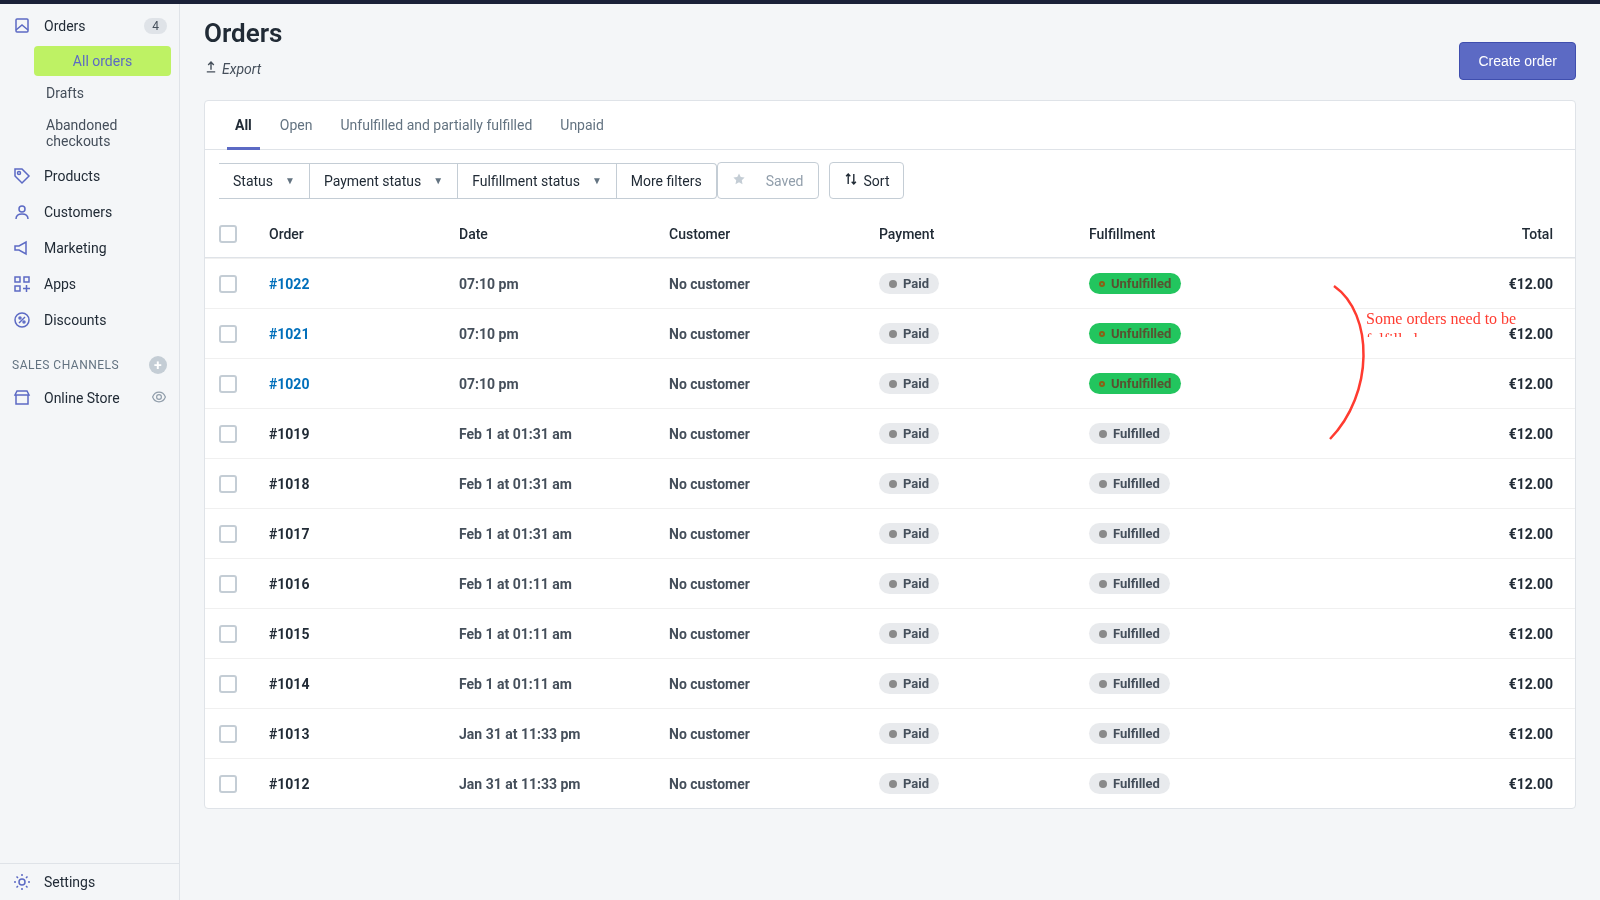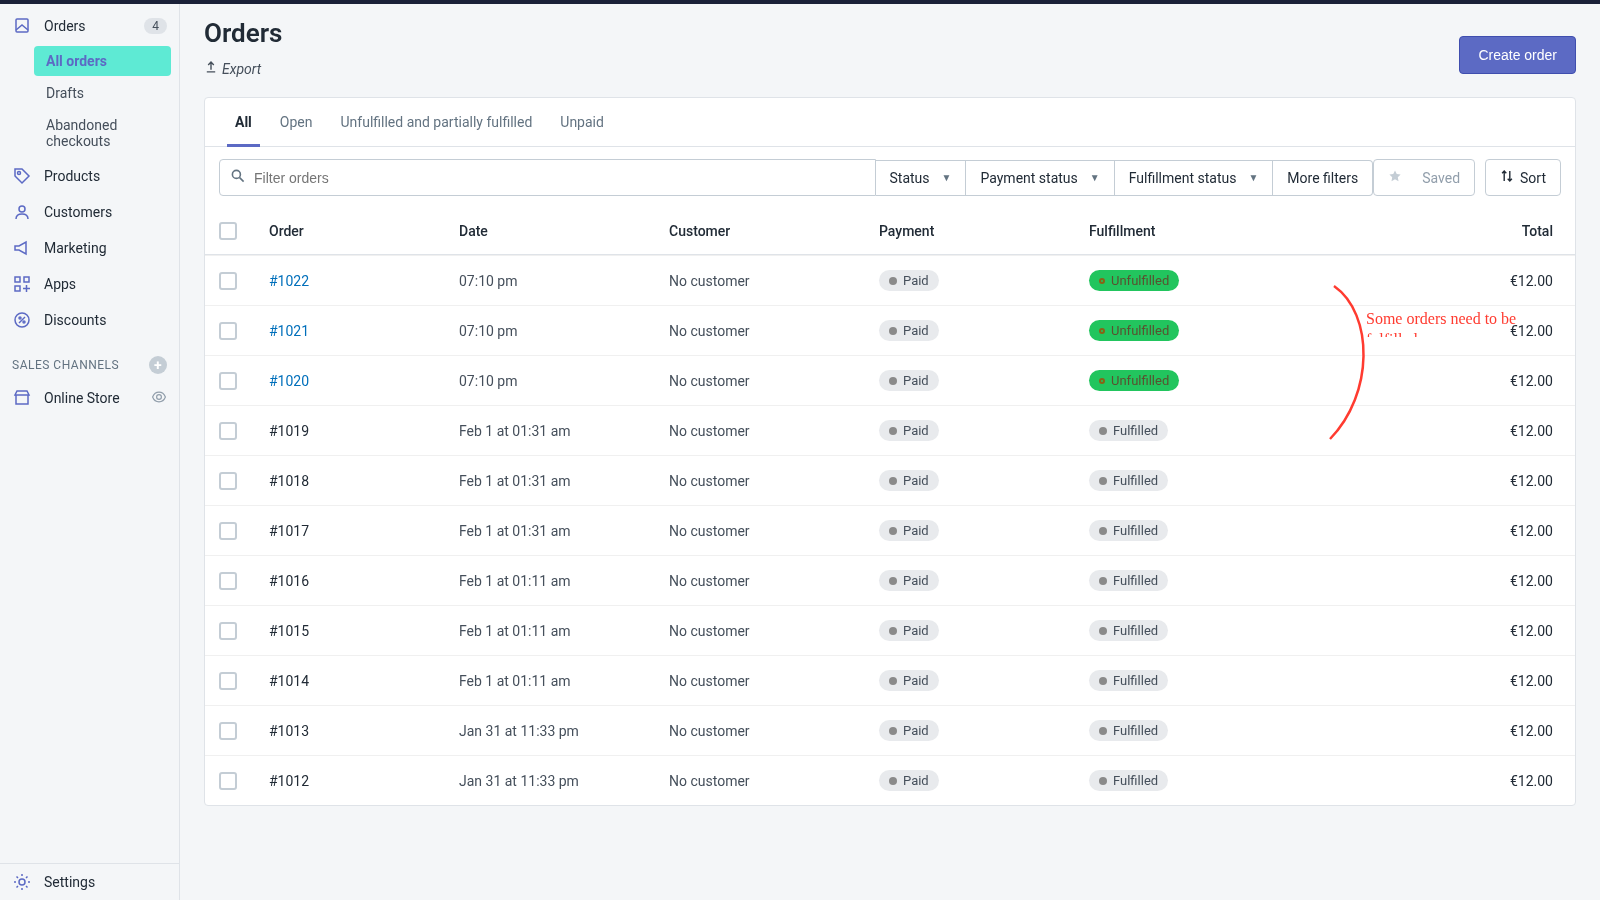--- a/index.html
+++ b/index.html
@@ -7,51 +7,51 @@
 .top-border { height: 4px; background: #1a2138; width: 100%; }
 .layout { display: flex; height: calc(100% - 4px); }
 .sidebar { width: 180px; background: #f4f6f8; border-right: 1px solid #dfe3e8; display: flex; flex-direction: column; padding-top: 4px; }
 .nav-item { display: flex; align-items: center; padding: 8px 12px; cursor: pointer; color: #212b36; font-size: 14px; }
 .nav-item .icon { width: 20px; height: 20px; margin-right: 12px; display: flex; align-items: center; justify-content: center; color: #5c6ac4; }
 .nav-item .label { flex: 1; }
 .nav-item .badge { background: #dfe3e8; color: #454f5b; font-size: 12px; padding: 1px 8px; border-radius: 10px; }
 .nav-item.active { background: transparent; font-weight: 400; }
 .sub-items { margin-left: 30px; }
 .sub-item { padding: 7px 12px; font-size: 14px; cursor: pointer; color: #454f5b; border-radius: 4px; margin: 2px 8px 2px 4px; }
-.sub-item.selected { background: #5eead4; color: #5c6ac4; font-weight: 700; }
+.sub-item.selected { background: #bef264; color: #5c6ac4; font-weight: 400; text-align: center; }
 .section-title { font-size: 12px; color: #637381; padding: 18px 12px 6px; letter-spacing: 0.5px; display: flex; justify-content: space-between; align-items: center; }
 .section-title .plus { width: 18px; height: 18px; background: #c4cdd5; border-radius: 50%; display: flex; align-items: center; justify-content: center; color: #fff; font-size: 14px; font-weight: bold; }
 .nav-bottom { margin-top: auto; border-top: 1px solid #dfe3e8; }
 .nav-item .right-icon { color: #919eab; }
 
 .main { flex: 1; padding: 14px 24px; overflow: auto; position: relative; }
 .page-header { display: flex; justify-content: space-between; align-items: flex-start; }
 .page-title { font-size: 26px; font-weight: 600; }
 .export-link { display: inline-flex; align-items: center; gap: 4px; margin-top: 12px; color: #454f5b; cursor: pointer; font-size: 14px; font-style: italic; }
-.create-btn { background: #5c6ac4; color: #fff; border: 1px solid #3f4eae; padding: 10px 18px; border-radius: 4px; font-size: 14px; cursor: pointer; margin-top: 18px; }
+.create-btn { background: #5c6ac4; color: #fff; border: 1px solid #3f4eae; padding: 10px 18px; border-radius: 4px; font-size: 14px; cursor: pointer; margin-top: 24px; }
 
 .card { background: #fff; border: 1px solid #dfe3e8; border-radius: 4px; margin-top: 20px; }
 .tabs { display: flex; border-bottom: 1px solid #dfe3e8; padding: 0 16px; }
 .tab { padding: 16px 14px; cursor: pointer; color: #637381; font-size: 14px; position: relative; white-space: nowrap; }
 .tab.active { color: #212b36; font-weight: bold; }
 .tab.active::after { content: ''; position: absolute; bottom: -1px; left: 6px; right: 6px; height: 3px; background: #5c6ac4; }
 
 .filters-row { display: flex; padding: 12px 14px; gap: 0; align-items: center; }
 .search-wrap { flex: 1; display: flex; align-items: center; border: 1px solid #c4cdd5; border-radius: 4px 0 0 4px; padding: 8px 10px; background: #fff; }
 .search-wrap input { border: none; outline: none; flex: 1; font-size: 14px; margin-left: 8px; }
 .filter-btn { border: 1px solid #c4cdd5; border-left: none; padding: 9px 14px; background: #fff; font-size: 14px; cursor: pointer; display: flex; align-items: center; gap: 12px; color: #212b36; white-space: nowrap; }
 .filter-btn.last { border-radius: 0 4px 4px 0; }
 .caret { font-size: 10px; color: #637381; }
 .saved-btn { border: 1px solid #c4cdd5; padding: 9px 14px; background: #fff; border-radius: 4px; color: #919eab; display: flex; align-items: center; gap: 20px; cursor: default; }
 .sort-btn { margin-left: 10px; border: 1px solid #c4cdd5; padding: 9px 14px; background: #fff; border-radius: 4px; display: flex; align-items: center; gap: 6px; cursor: pointer; }
 
 .table { width: 100%; }
 .thead, .trow { display: grid; grid-template-columns: 50px 190px 210px 210px 210px 220px 1fr; align-items: center; padding: 14px 14px; }
 .thead { border-bottom: 1px solid #dfe3e8; font-weight: 500; color: #212b36; }
-.trow { border-top: 1px solid #f0f0f0; }
+.trow { border-top: 1px solid #f0f0f0; font-weight: bold; }
 .trow .checkbox, .thead .checkbox { width: 18px; height: 18px; border: 2px solid #c4cdd5; border-radius: 3px; cursor: pointer; }
 .order-link { color: #006fbb; cursor: pointer; }
 .order-text { color: #212b36; }
 .cell { color: #454f5b; }
 .pill { display: inline-flex; align-items: center; gap: 6px; padding: 3px 10px; border-radius: 12px; font-size: 13px; }
 .pill.paid { background: #e8eaed; color: #454f5b; }
 .pill.fulfilled { background: #e8eaed; color: #454f5b; }
 .pill.unfulfilled { background: #22c55e; color: #595130; }
 .dot { width: 8px; height: 8px; border-radius: 50%; display: inline-block; }
 .dot.grey { background: #8a8a8a; }
@@ -180,27 +180,20 @@
 
     <div class="card">
       <div class="tabs">
         <div class="tab active">All</div>
         <div class="tab">Open</div>
         <div class="tab">Unfulfilled and partially fulfilled</div>
         <div class="tab">Unpaid</div>
       </div>
 
       <div class="filters-row">
-        <div class="search-wrap">
-          <span><svg width="16" height="16" viewBox="0 0 20 20" fill="none" stroke="#637381" stroke-width="2">
-                <circle cx="8" cy="8" r="5"></circle>
-                <path d="M12 12 L17 17"></path>
-              </svg></span>
-          <input type="text" placeholder="Filter orders" style="">
-        </div>
         <div class="filter-btn">
             <span>Status</span>
             <span class="caret">▼</span>
           </div>
         <div class="filter-btn">
             <span>Payment status</span>
             <span class="caret">▼</span>
           </div>
         <div class="filter-btn">
             <span>Fulfillment status</span>

